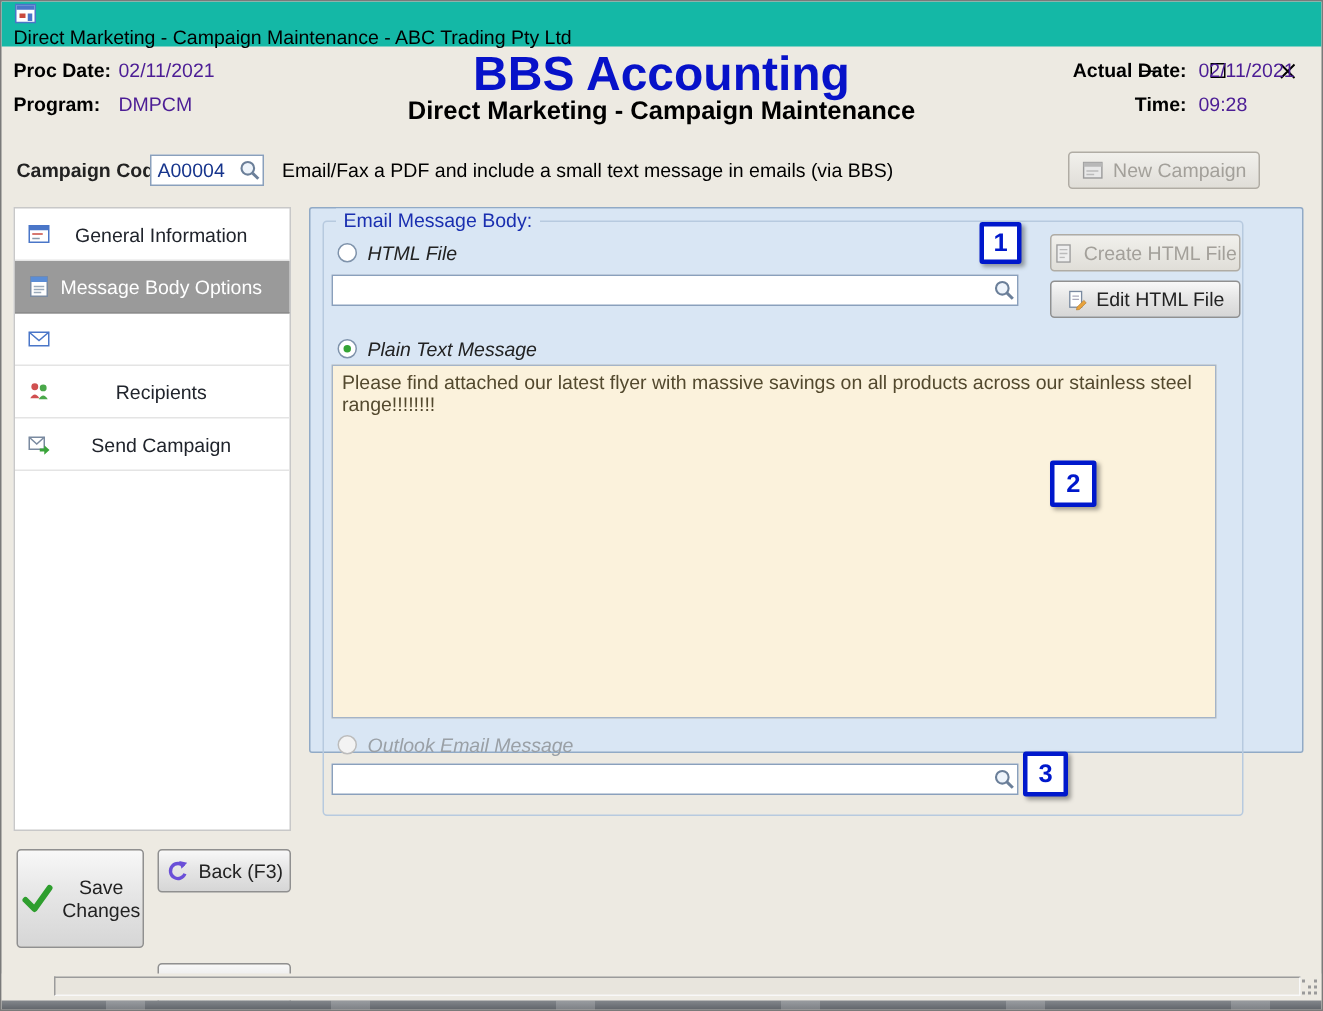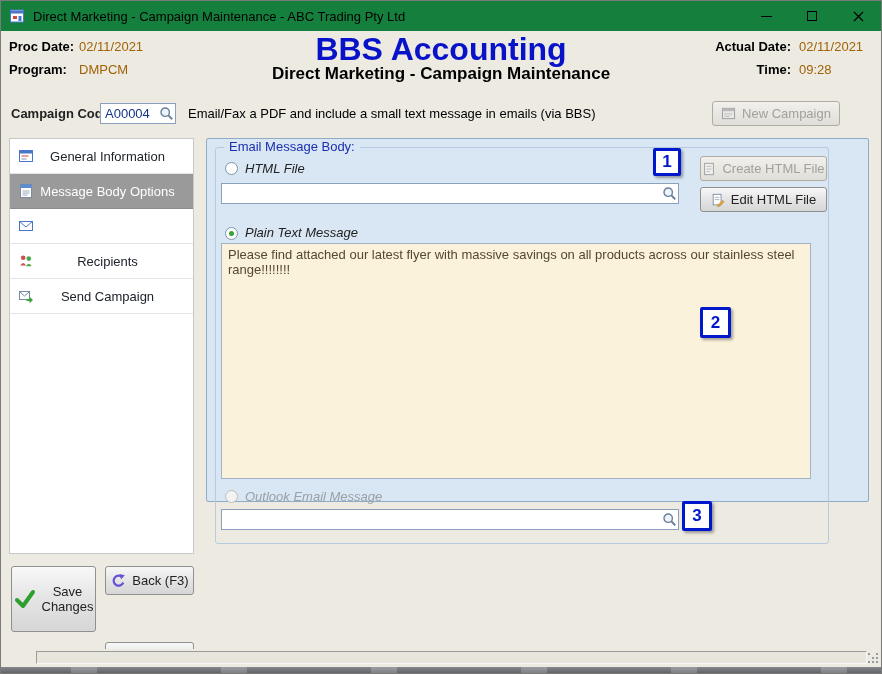--- a/index.html
+++ b/index.html
@@ -3,36 +3,36 @@
 <meta charset="utf-8">
 <style>
   * { margin:0; padding:0; box-sizing:border-box; }
   html,body { background:#c8c8c8; }
   body { font-family:"Liberation Sans", sans-serif; font-size:13px; color:#222; }
 
   .window { position:relative; width:882px; height:674px; background:#EDEAE2;
             border:1px solid #7a7a7a; overflow:hidden; margin:0 auto; }
 
   
-  .titlebar { position:absolute; top:0; left:0; right:0; height:30px; background:#15803d;
-              display:flex; align-items:center; padding-left:8px; }
+  .titlebar { position:absolute; top:0; left:0; right:0; height:30px; background:#14b8a6;
+              display:flex; padding-left:8px;flex-direction:column; }
   .app-icon { width:16px; height:16px; margin-right:8px; display:inline-flex; }
   .title-text { font-size:13px; color:#000; }
   .win-controls { margin-left:auto; display:flex; height:30px; }
   .win-btn { width:46px; height:30px; display:flex; align-items:center; justify-content:center; cursor:pointer; }
   .glyph-min { width:11px; height:1px; background:#000; display:block; }
   .glyph-max { width:10px; height:10px; border:1px solid #000; display:block; }
 
   
   .header { position:absolute; top:30px; left:0; right:0; height:65px; }
   .hdr-left { position:absolute; left:8px; top:8px; display:grid; grid-template-columns:70px auto; row-gap:8px; }
   .hdr-right { position:absolute; right:10px; top:8px; display:grid; grid-template-columns:auto 72px; column-gap:8px; row-gap:8px; }
   .hdr-right .lbl { text-align:right; }
   .lbl { font-weight:bold; color:#000; }
-  .val { color:#a16207; }
+  .val { color:#4c1d95; }
   .hdr-center { position:absolute; left:0; right:0; top:4px; text-align:center; pointer-events:none; }
   .app-title { font-size:32px; font-weight:bold; color:#0712C9; line-height:28px; }
   .screen-title { font-size:17px; font-weight:bold; color:#000000; line-height:22px; }
 
   
   .campaign-row { position:absolute; top:95px; left:0; right:0; height:38px; }
   .campaign-label { position:absolute; left:10px; top:10px; font-weight:bold; }
   .lookup-field { position:relative; background:#fff; border:1px solid #8aa0bc; }
   .lookup-field input { position:absolute; inset:0; border:none; outline:none; background:transparent;
                         font:13px "Liberation Sans", sans-serif; color:#16348c; padding:0 18px 0 4px; width:100%; }
@@ -72,21 +72,21 @@
   .radio.selected::after { content:""; position:absolute; inset:3px; border-radius:50%; background:#35a435; }
   .radio.disabled { border-color:#bcbcbc; background:#f3f3f3; cursor:default; }
   .radio-row { position:absolute; display:flex; align-items:center; gap:7px;font-style:italic; }
   .radio-label { color:#222; cursor:pointer; }
   .radio-label.disabled { color:#9aa0a6; cursor:default; }
 
   .row-html-radio   { left:9px;  top:13px; }
   .html-path-field  { position:absolute; left:5px; top:35px; width:458px; height:21px; }
   .create-html-btn  { position:absolute; left:484px; top:8px;  width:127px; height:25px; }
   .edit-html-btn    { position:absolute; left:484px; top:39px; width:127px; height:25px; }
-  .row-plain-radio  { left:9px; top:77px;align-items:flex-end; }
+  .row-plain-radio  { left:9px; top:77px; }
   .plain-textarea { position:absolute; left:5px; top:95px; width:590px; height:236px;
                     background:#FBF2DC; border:1px solid #A4B4C8; resize:none; outline:none;
                     font:13px "Liberation Sans", sans-serif; color:#53492e; padding:3px 6px; }
   .row-outlook-radio { left:9px; top:341px; }
   .outlook-path-field { position:absolute; left:5px; top:361px; width:458px; height:21px; }
 
   
   .save-btn { position:absolute; left:10px; top:565px; width:85px; height:66px; flex-direction:row; padding:4px; }
   .save-btn .btn-label { width:52px; text-align:center; line-height:15px; }
   .back-btn { position:absolute; left:104px; top:565px; width:89px; height:29px; }

